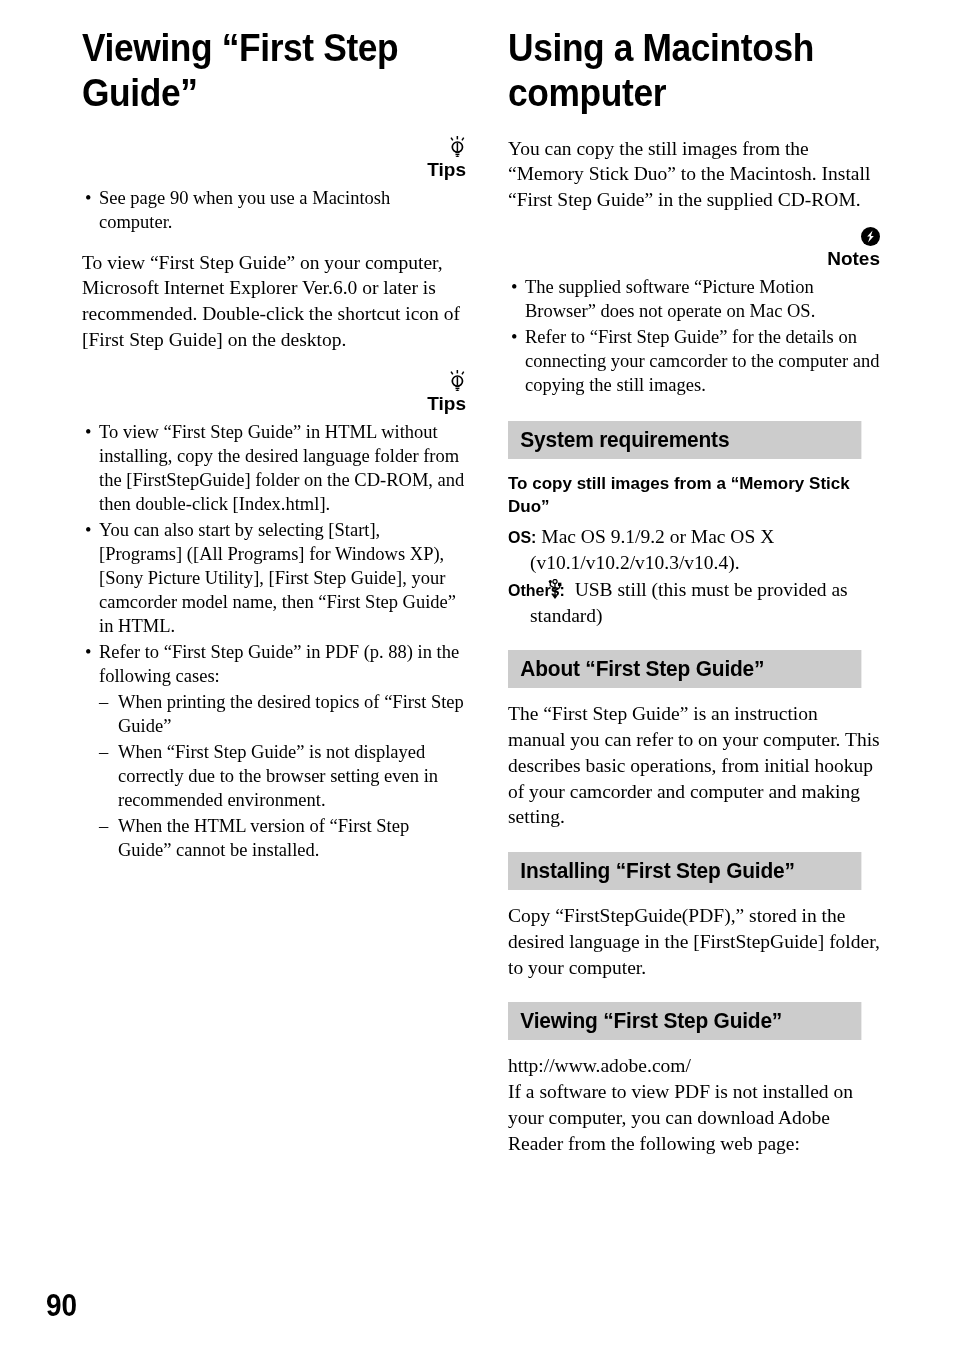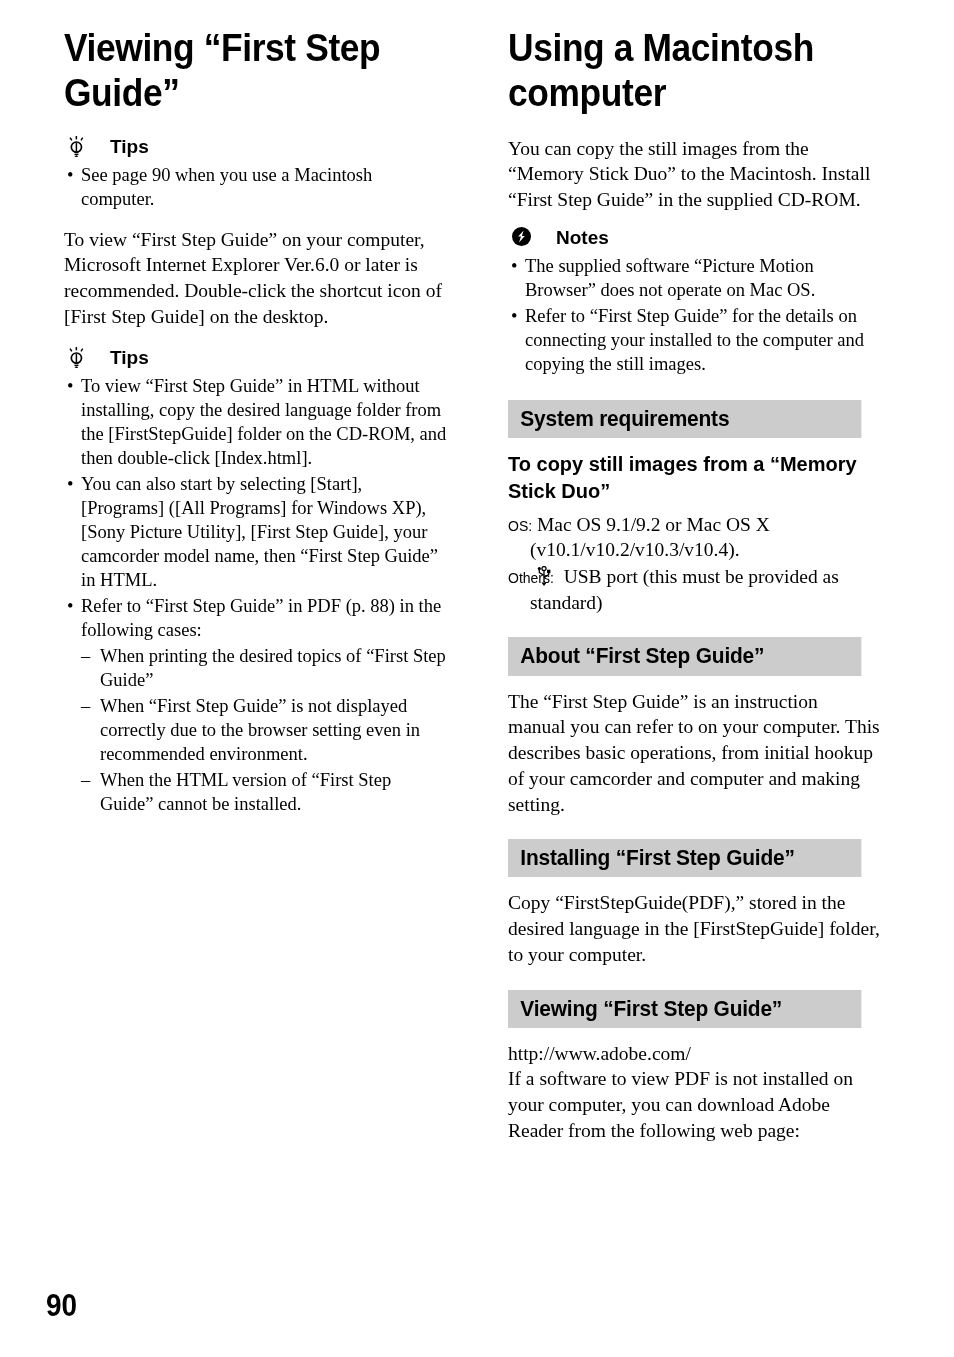--- a/index.html
+++ b/index.html
@@ -19,21 +19,21 @@
   .page {
     position: absolute;
     inset: 0;
   }
 
   
   .col {
     position: absolute;
     top: 26px;
   }
-  .col-left  { left: 64px;  width: 384px; }
+  .col-left  { left: 82px;  width: 384px; }
   .col-right { left: 508px; width: 372px; }
 
   
   .chapter-title {
     font-family: "Liberation Sans Narrow", "Liberation Sans", sans-serif;
     font-weight: bold;
     font-size: 38px;
     line-height: 1.18;
     letter-spacing: -0.4px;
     margin: 0 0 20px 0;
@@ -63,31 +63,32 @@
     font-size: 19.5px;
     line-height: 1.32;
   }
   p.body + p.body { margin-top: 0; }
   .para-gap { margin-top: 16px !important; }
 
   
   .sub-bold {
     font-family: "Liberation Sans", sans-serif;
     font-weight: bold;
-    font-size: 20px;
+    font-size: 17px;
     line-height: 1.36;
     margin: 0 0 6px 0;
   }
 
   
   .callout-head {
     display: flex;
-    align-items: flex-start;
-    gap: 25px;
+    align-items: flex-end;
+    gap: 2px;
     margin: 17px 0 5px 4px;
+    flex-direction: column;
   }
   .callout-head .label {
     font-family: "Liberation Sans", sans-serif;
     font-weight: bold;
     font-size: 19px;
   }
   .callout-head.tight { margin-top: 14px; }
 
   .ic { display: inline-block; line-height: 0; }
 
@@ -133,22 +134,22 @@
   .deflist { margin-top: 2px; }
   .defrow {
     font-size: 19.5px;
     line-height: 1.32;
     padding-left: 22px;
     text-indent: -22px;
     margin-bottom: 1px;
   }
   .defrow .term {
     font-family: "Liberation Sans", sans-serif;
-    font-weight: normal;
-    font-size: 14px;
+    font-weight: bold;
+    font-size: 16px;
   }
 
   
   .folio {
     position: absolute;
     left: 46px;
     top: 1288px;
     font-family: "Liberation Sans Narrow", "Liberation Sans", sans-serif;
     font-weight: bold;
     font-size: 31px;
@@ -231,21 +232,21 @@
       <span class="ic">
         <svg width="19" height="19" viewBox="0 0 19 19">
           <circle cx="9.5" cy="9.5" r="9.5" fill="#000"></circle>
           <path d="M11.6 3.4 L6.2 9.6 L9.0 9.6 L7.0 15.6 L12.8 9.1 L9.9 9.1 Z" fill="#fff"></path>
         </svg>
       </span>
       <span class="label">Notes</span>
     </div>
     <ul class="blist">
       <li>The supplied software “Picture Motion Browser” does not operate on Mac OS.</li>
-      <li>Refer to “First Step Guide” for the details on connecting your installed to the computer and copying the still images.</li>
+      <li>Refer to “First Step Guide” for the details on connecting your camcorder to the computer and copying the still images.</li>
     </ul>
 
     <div class="band first">System requirements</div>
     <div class="sub-bold">To copy still images from a “Memory Stick Duo”</div>
     <div class="deflist">
       <div class="defrow">
         <span class="term">OS:</span>
         <span>Mac OS 9.1/9.2 or Mac OS X (v10.1/v10.2/v10.3/v10.4).</span>
       </div>
       <div class="defrow">
@@ -256,21 +257,21 @@
               <path d="M7 4.2 L7 16.2"></path>
               <path d="M7 9.3 L2.3 6.6 L2.3 3.4"></path>
               <path d="M7 11.6 L11.7 8.6 L11.7 5.6"></path>
             </g>
             <circle cx="7" cy="2.6" r="2.1" fill="none" stroke="#000" stroke-width="1.3"></circle>
             <circle cx="2.3" cy="2.6" r="1.6" fill="#000"></circle>
             <rect x="10.0" y="3.7" width="3.4" height="3.4" fill="#000"></rect>
             <path d="M4.4 16.4 L9.6 16.4 L7 20 Z" fill="#000"></path>
           </svg>
         </span>
-        <span>USB port (this must be provided as standard)</span>
+        <span>USB still (this must be provided as standard)</span>
       </div>
     </div>
 
     <div class="band">About “First Step Guide”</div>
     <p class="body">The “First Step Guide” is an instruction manual you can refer to on your computer. This describes basic operations, from initial hookup of your camcorder and computer and making setting.</p>
 
     <div class="band">Installing “First Step Guide”</div>
     <p class="body">Copy “FirstStepGuide(PDF),” stored in the desired language in the [FirstStepGuide] folder, to your computer.</p>
 
     <div class="band">Viewing “First Step Guide”</div>

